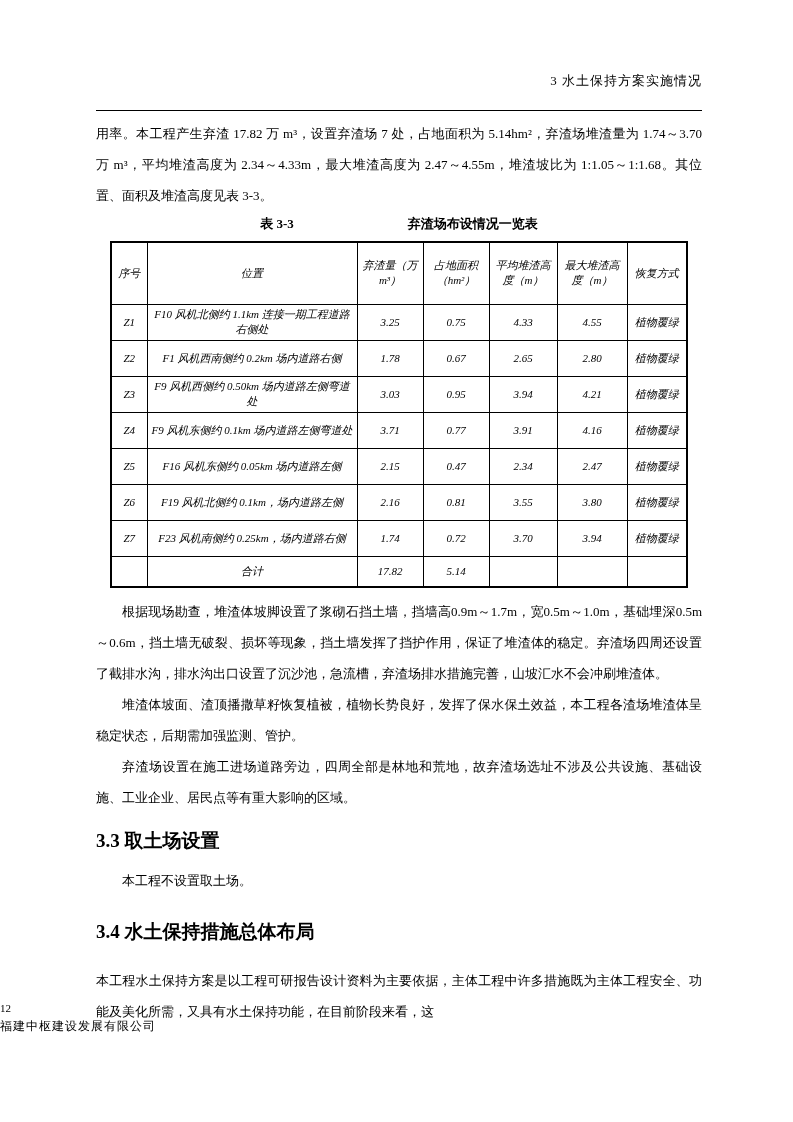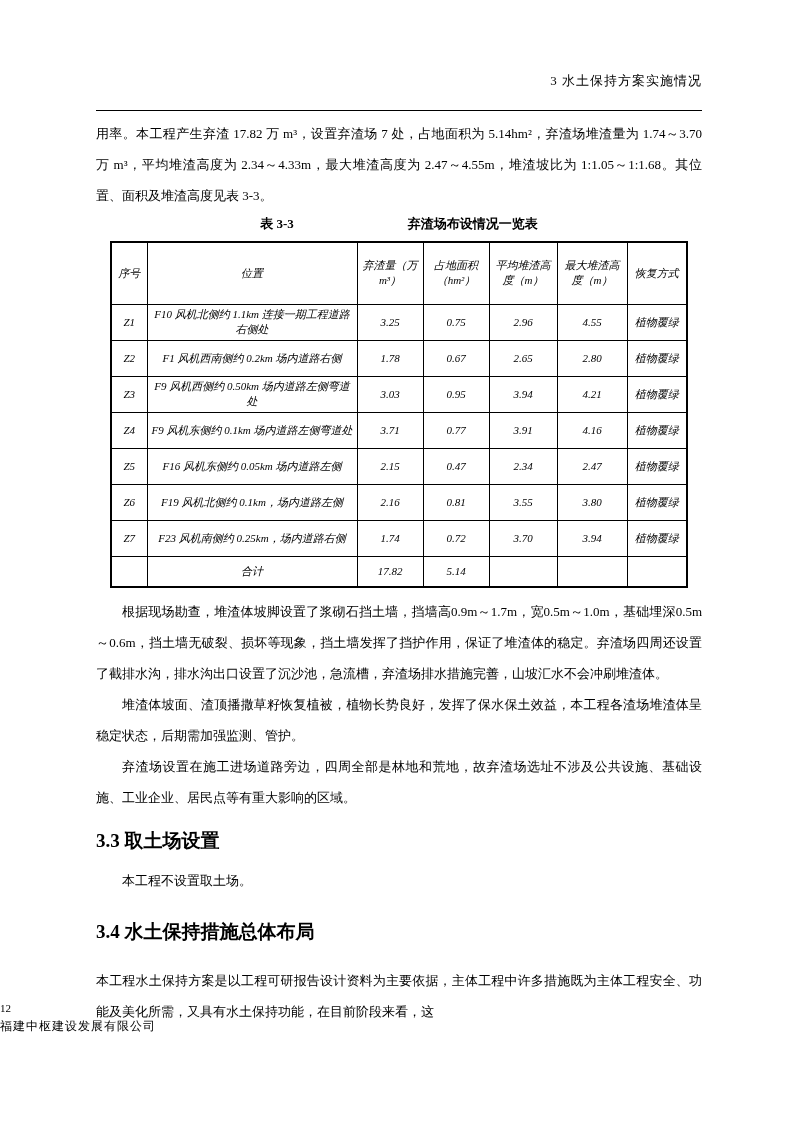--- a/index.html
+++ b/index.html
@@ -113,21 +113,21 @@
           <th>最大堆渣高度（m）</th>
           <th>恢复方式</th>
         </tr>
       </thead>
       <tbody>
         <tr class="data-row">
           <td>Z1</td>
           <td>F10 风机北侧约 1.1km 连接一期工程道路右侧处</td>
           <td>3.25</td>
           <td>0.75</td>
-          <td>2.96</td>
+          <td>4.33</td>
           <td>4.55</td>
           <td>植物覆绿</td>
         </tr>
         <tr class="data-row">
           <td>Z2</td>
           <td>F1 风机西南侧约 0.2km 场内道路右侧</td>
           <td>1.78</td>
           <td>0.67</td>
           <td>2.65</td>
           <td>2.80</td>

